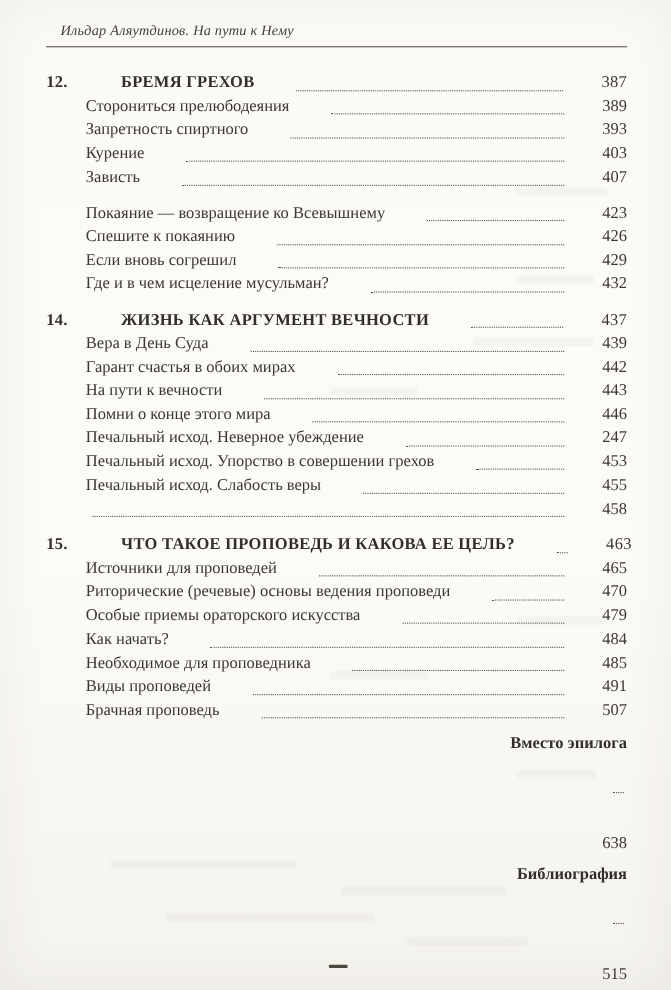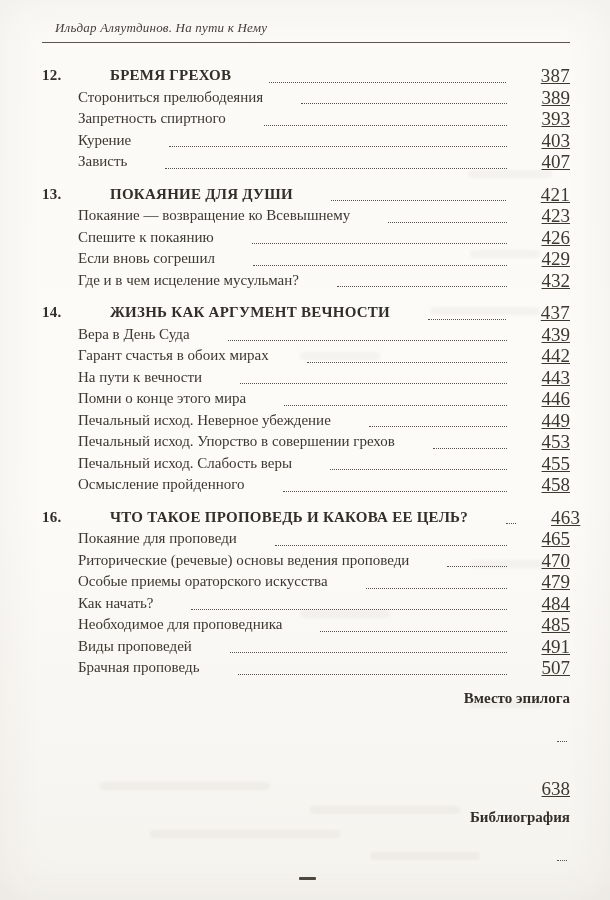--- a/index.html
+++ b/index.html
@@ -62,24 +62,23 @@
 
   .toc-leader {
     flex: 1 1 auto;
     min-width: 10px;
     margin: 0 3px 4px 6px;
     border-bottom: 1.9px dotted #57534a;
   }
 
   .toc-page {
     flex: 0 0 auto;
-    font-size: 19px;
+    font-size: 15px;
     font-weight: 400;
     color: #3b382f;
-    text-decoration: underline;
   }
 
   
   .back-matter { margin-top: 9px; }
   .toc-row.back {
     font-weight: 700;
     color: #322f29;
     margin-top: 7px;
     flex-direction: column;
   }
@@ -140,26 +139,20 @@
           <span class="toc-leader"></span>
           <span class="toc-page">403</span>
         </div>
         <div class="toc-row item">
           <span class="toc-title">Зависть</span>
           <span class="toc-leader"></span>
           <span class="toc-page">407</span>
         </div>
       </section>
       <section class="toc-section">
-        <div class="toc-row heading">
-          <span class="toc-num">13.</span>
-          <span class="toc-title">ПОКАЯНИЕ ДЛЯ ДУШИ</span>
-          <span class="toc-leader"></span>
-          <span class="toc-page">421</span>
-        </div>
         <div class="toc-row item">
           <span class="toc-title">Покаяние — возвращение ко Всевышнему</span>
           <span class="toc-leader"></span>
           <span class="toc-page">423</span>
         </div>
         <div class="toc-row item">
           <span class="toc-title">Спешите к покаянию</span>
           <span class="toc-leader"></span>
           <span class="toc-page">426</span>
         </div>
@@ -197,47 +190,46 @@
           <span class="toc-page">443</span>
         </div>
         <div class="toc-row item">
           <span class="toc-title">Помни о конце этого мира</span>
           <span class="toc-leader"></span>
           <span class="toc-page">446</span>
         </div>
         <div class="toc-row item">
           <span class="toc-title">Печальный исход. Неверное убеждение</span>
           <span class="toc-leader"></span>
-          <span class="toc-page">449</span>
+          <span class="toc-page">247</span>
         </div>
         <div class="toc-row item">
           <span class="toc-title">Печальный исход. Упорство в совершении грехов</span>
           <span class="toc-leader"></span>
           <span class="toc-page">453</span>
         </div>
         <div class="toc-row item">
           <span class="toc-title">Печальный исход. Слабость веры</span>
           <span class="toc-leader"></span>
           <span class="toc-page">455</span>
         </div>
         <div class="toc-row item">
-          <span class="toc-title">Осмысление пройденного</span>
           <span class="toc-leader"></span>
           <span class="toc-page">458</span>
         </div>
       </section>
       <section class="toc-section">
         <div class="toc-row heading">
-          <span class="toc-num">16.</span>
+          <span class="toc-num">15.</span>
           <span class="toc-title">ЧТО ТАКОЕ ПРОПОВЕДЬ И КАКОВА ЕЕ ЦЕЛЬ?</span>
           <span class="toc-leader"></span>
           <span class="toc-page">463</span>
         </div>
         <div class="toc-row item">
-          <span class="toc-title">Покаяние для проповеди</span>
+          <span class="toc-title">Источники для проповедей</span>
           <span class="toc-leader"></span>
           <span class="toc-page">465</span>
         </div>
         <div class="toc-row item">
           <span class="toc-title">Риторические (речевые) основы ведения проповеди</span>
           <span class="toc-leader"></span>
           <span class="toc-page">470</span>
         </div>
         <div class="toc-row item">
           <span class="toc-title">Особые приемы ораторского искусства</span>

